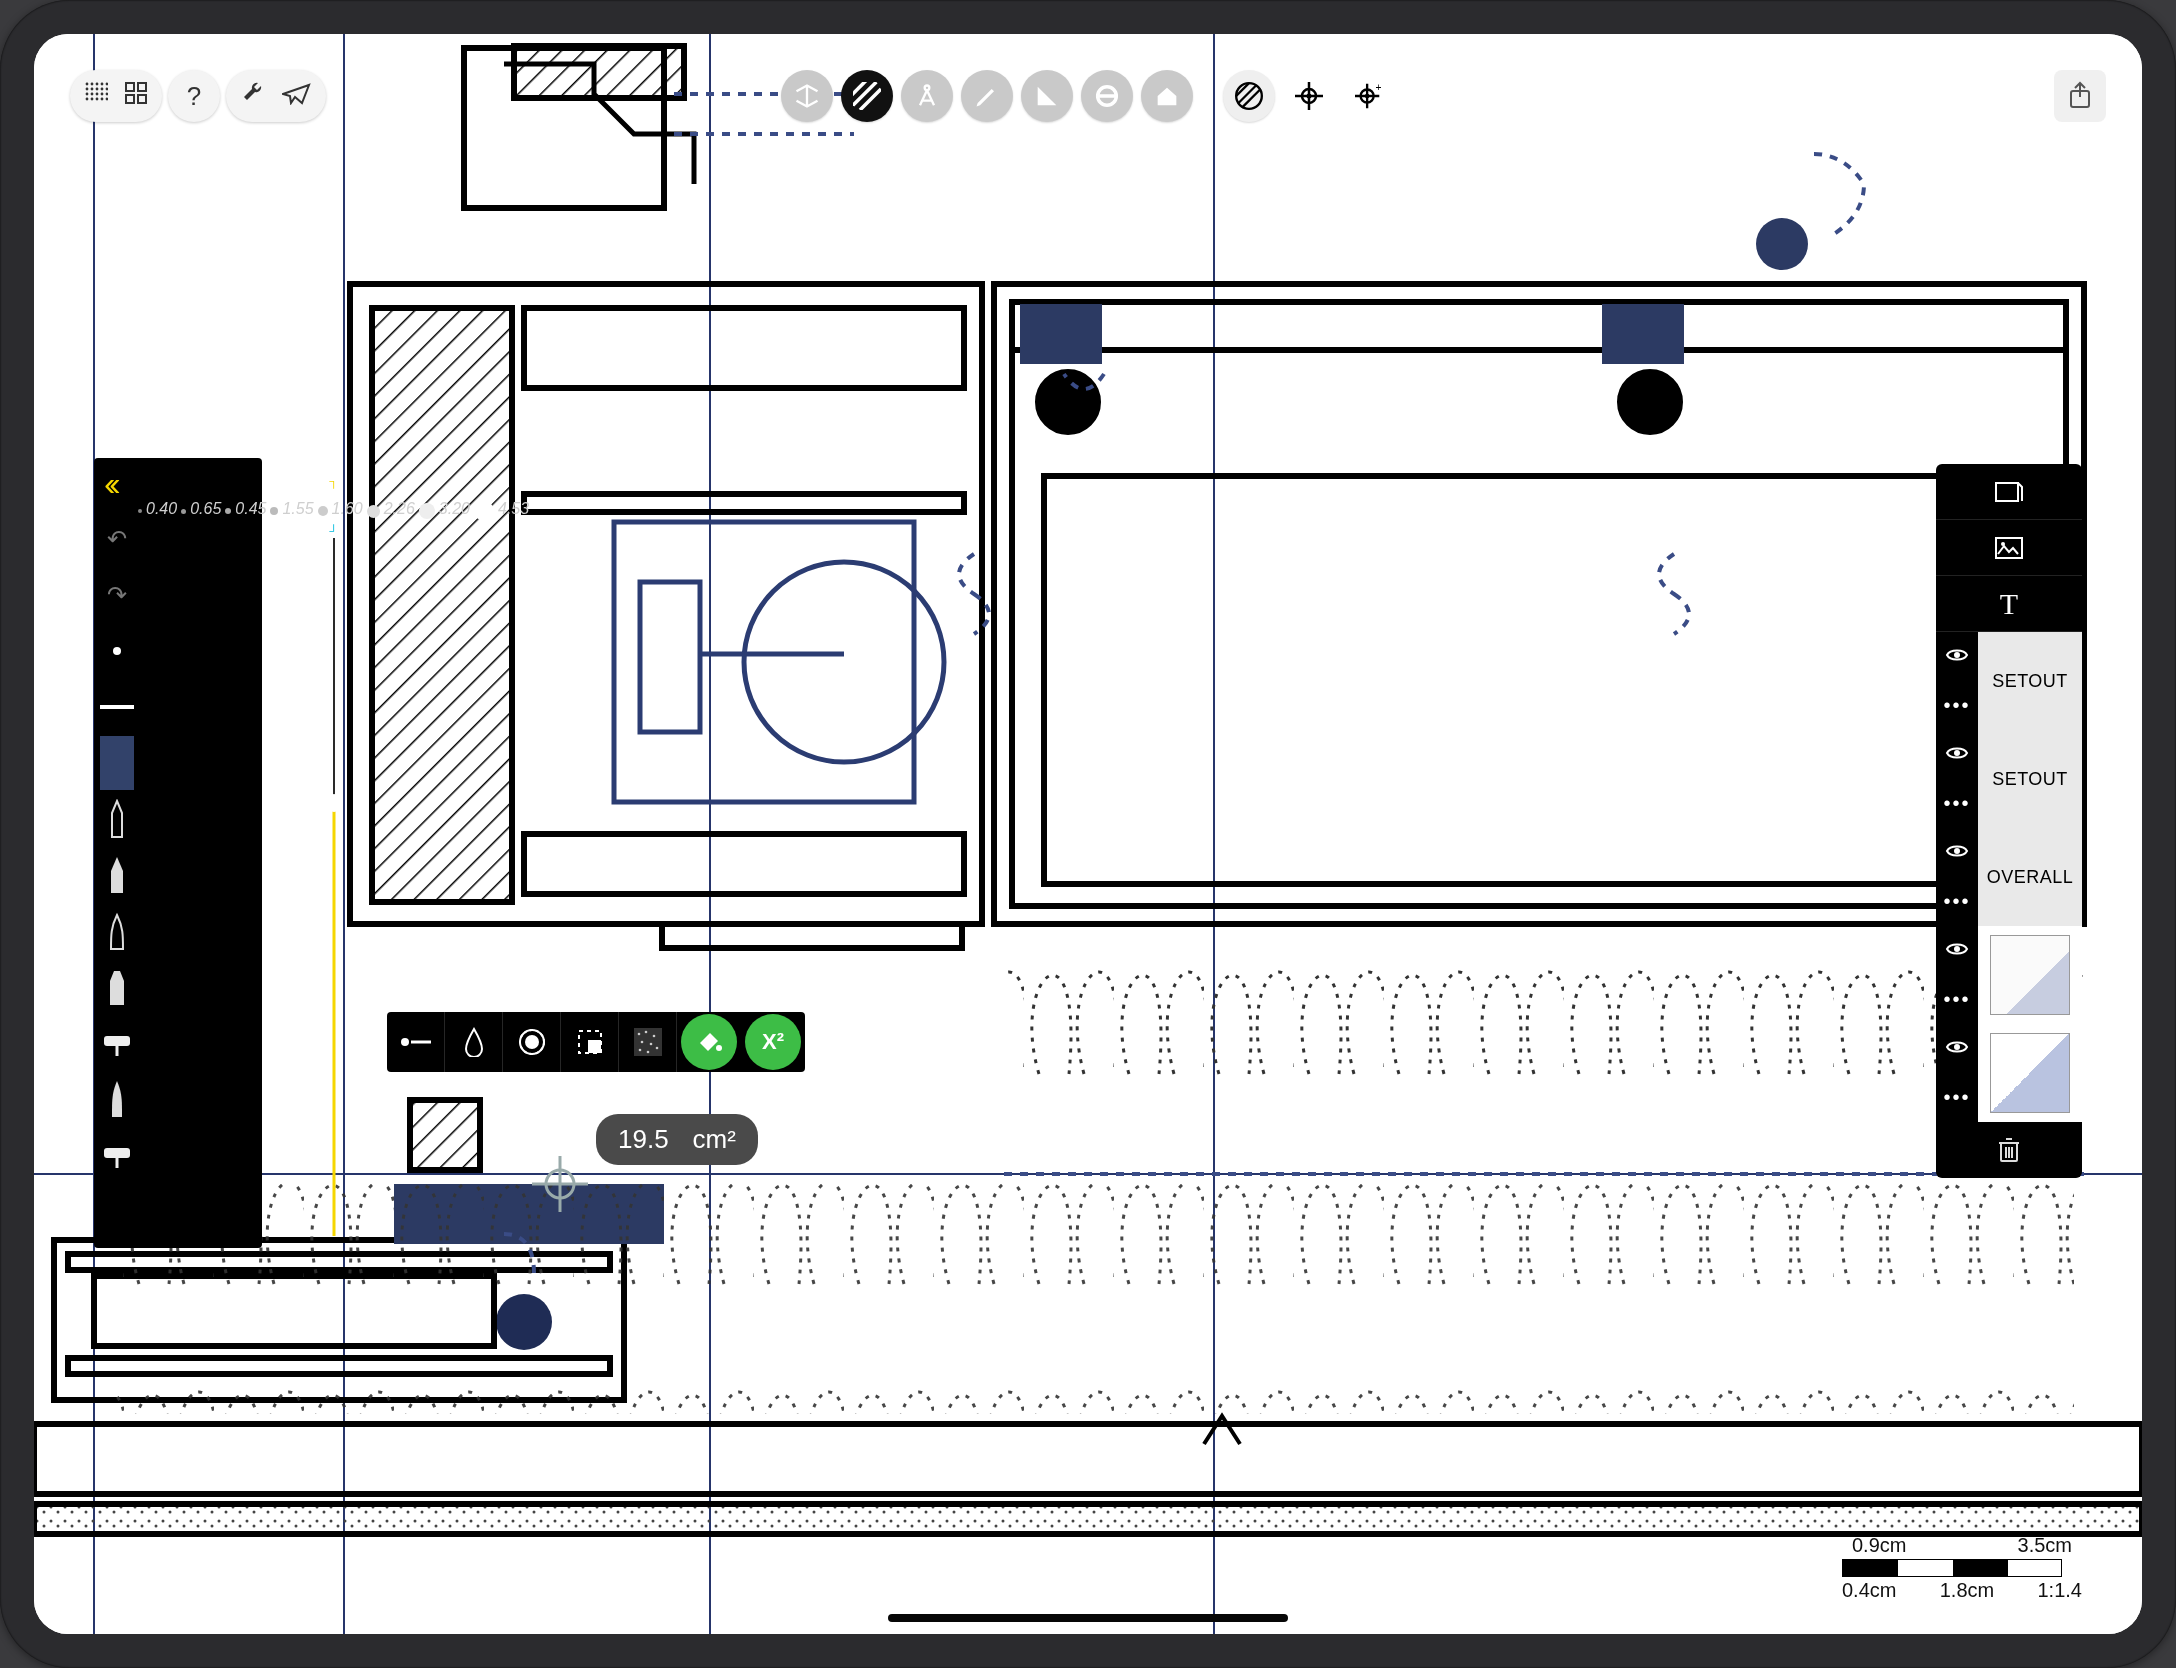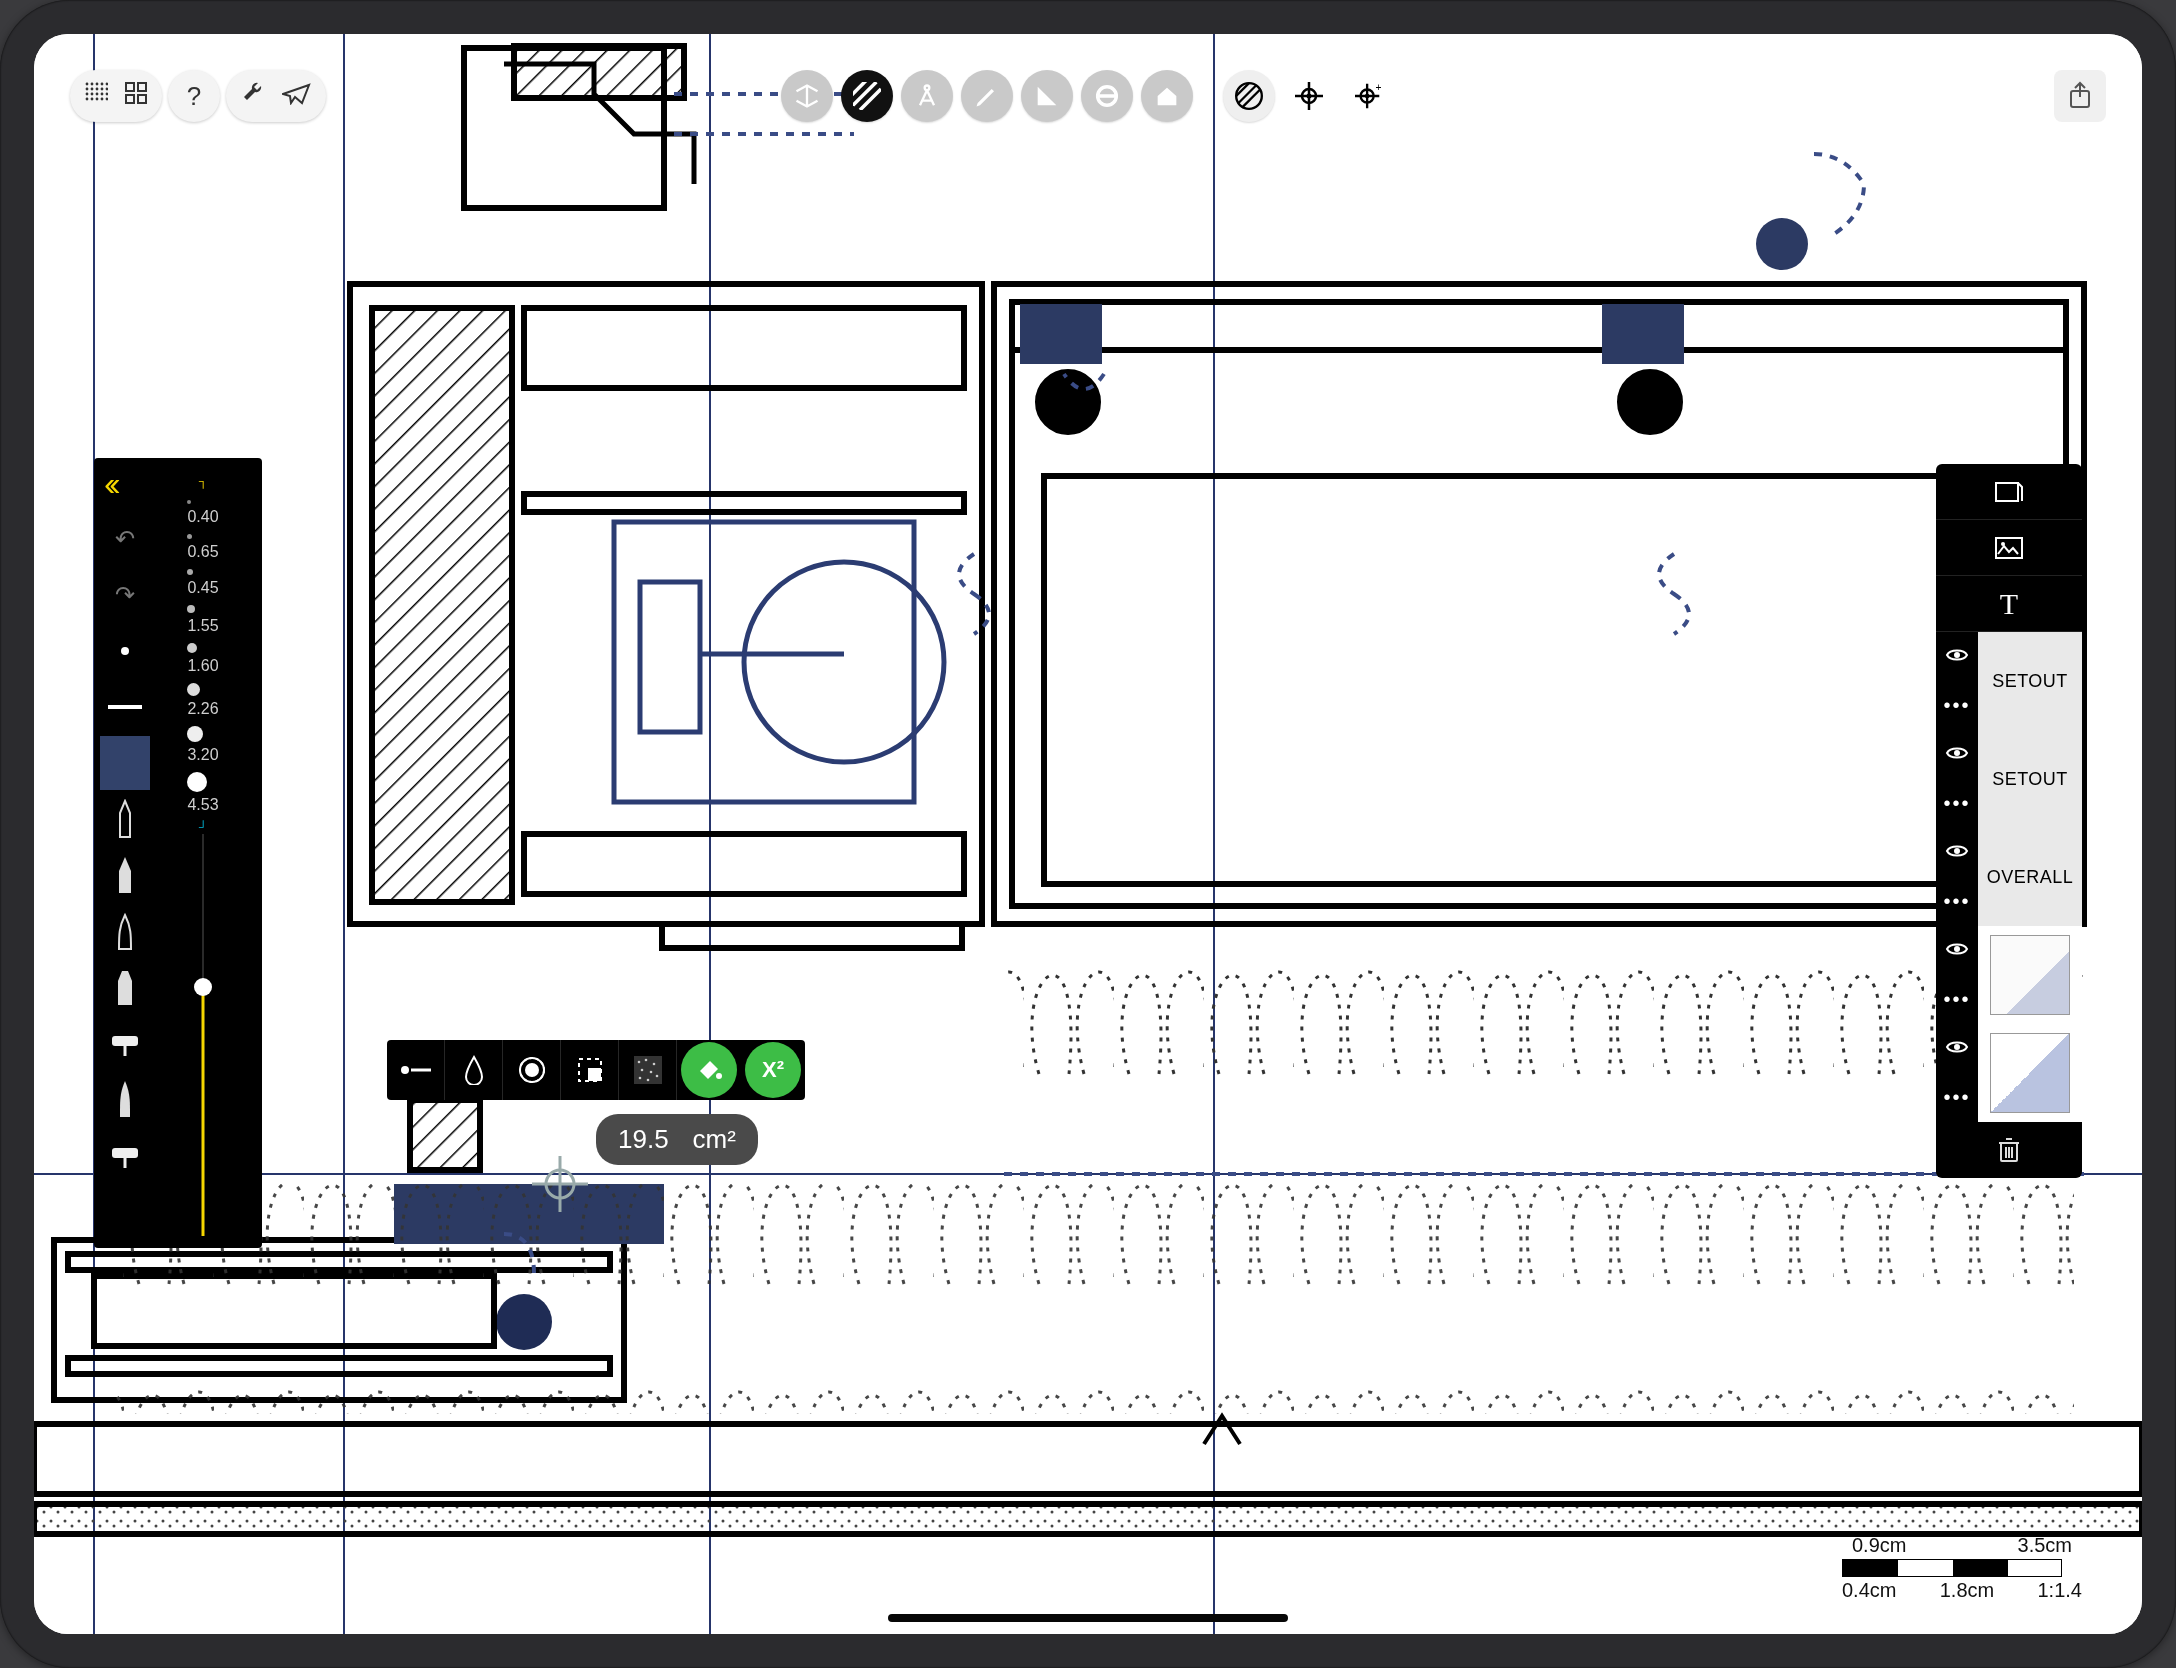--- a/index.html
+++ b/index.html
@@ -131,21 +131,20 @@
 
   
   .fill-pop {
     position:absolute;
     left:353px; top:978px;
     display:flex;
     background:#000;
     border-radius:4px;
     height:60px;
     align-items:stretch;
-    margin-top:28px;
   }
   .fill-pop .seg{
     width:58px; display:flex;align-items:center;justify-content:center;
     border-right:1px solid #262626; color:#fff; font-size:22px;
   }
   .fill-pop .seg:last-of-type{border-right:none;}
   .gbtn{
     width:56px;height:56px;border-radius:28px;background:#3dbd46;
     margin:2px 4px;display:flex;align-items:center;justify-content:center;color:#fff;
     font-size:22px;
@@ -516,21 +515,21 @@
               <rect x="2" y="8" width="26" height="10" rx="3" fill="#eee"></rect>
               <line x1="15" y1="18" x2="15" y2="28" stroke="#eee" stroke-width="3"></line>
             </svg>
           </div>
       </div>
 
       <div class="bp-col-c" style="margin-top:4px">
         <div style="display:flex;flex-direction:column;gap:2px;align-items:center;">
           <span style="color:#f5d600;font-size:12px">┐</span>
           <div style="height:8px"></div>
-          <div style="display:flex;flex-direction:column;gap:4px;">
+          <div style="display:flex;flex-direction:row;align-items:center;gap:4px;font-style:italic;">
             <span style="width:4px;height:4px;border-radius:50%;background:#888"></span>
             <span class="size-lbl">0.40</span>
             <span style="width:5px;height:5px;border-radius:50%;background:#999"></span>
             <span class="size-lbl">0.65</span>
             <span style="width:6px;height:6px;border-radius:50%;background:#aaa"></span>
             <span class="size-lbl">0.45</span>
             <span style="width:8px;height:8px;border-radius:50%;background:#bbb"></span>
             <span class="size-lbl">1.55</span>
             <span style="width:10px;height:10px;border-radius:50%;background:#ccc"></span>
             <span class="size-lbl">1.60</span>

